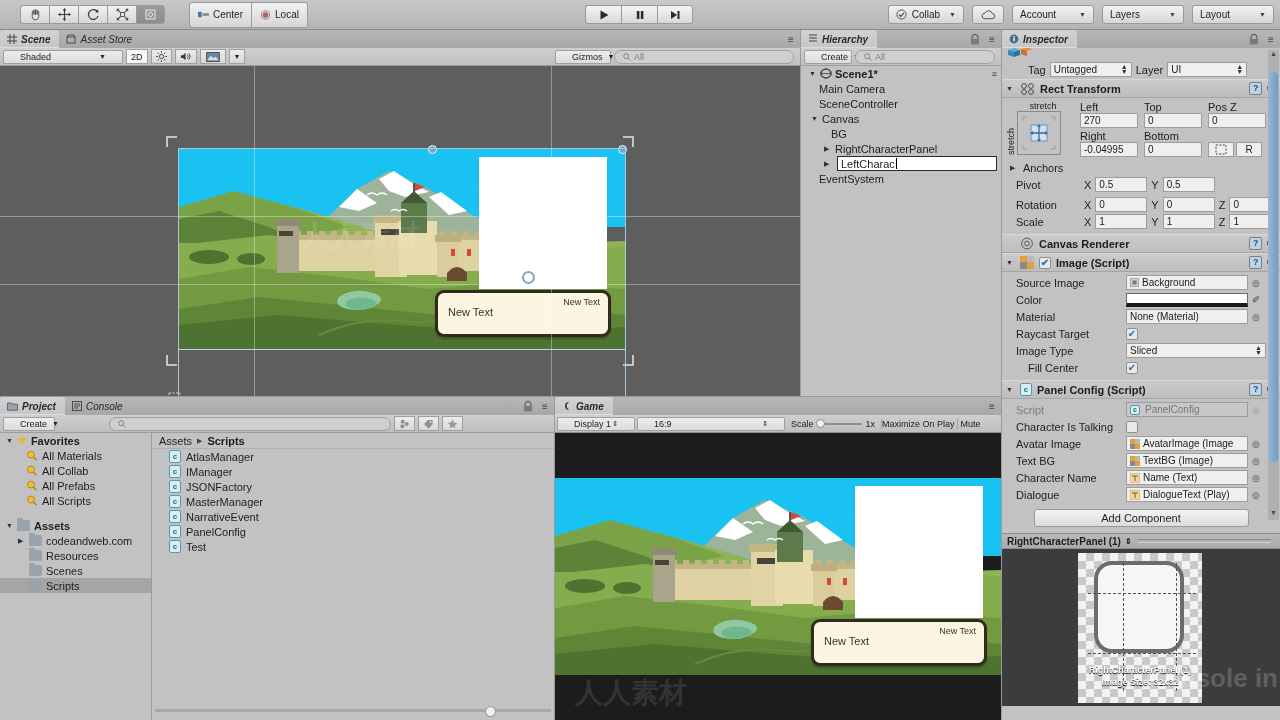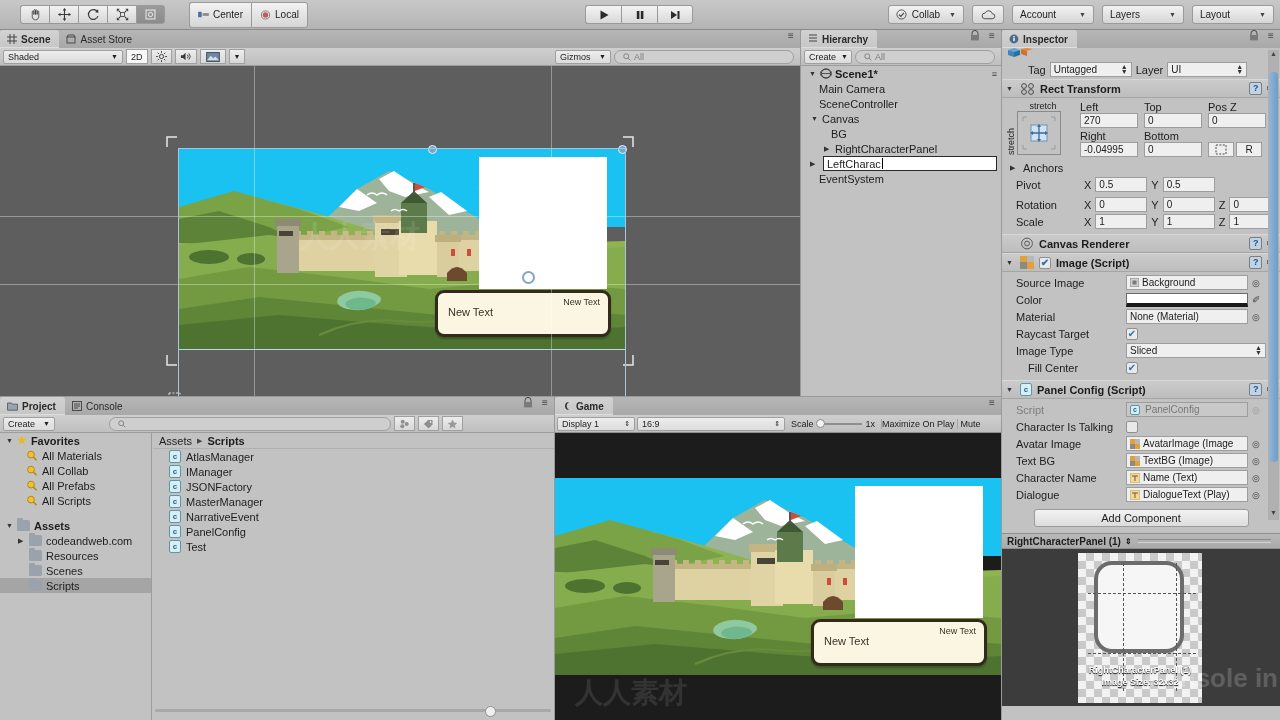--- a/index.html
+++ b/index.html
@@ -58,22 +58,23 @@
     border:1px solid #9a9a9a; border-radius:3px;
     display:flex; align-items:center; gap:5px; cursor:default;
   }
   .rtbtn .caret { font-size:7px; color:#444; margin-left:4px;}
   .rtbtn.wide { width:82px; justify-content:flex-start; }
   .rtbtn.wide .caret { margin-left:auto; }
 
   
   .panel { position:absolute; background:#c2c2c2; }
   .panel-tabs {
-    height:18px; display:flex; align-items:flex-start;
+    height:18px; display:flex; align-items:center;
     background:linear-gradient(#b6b6b6,#a8a8a8);
+    font-style:italic;
   }
   .ptab {
     height:18px; padding:0 9px 0 7px; font-size:10px;
     display:flex; align-items:center; gap:4px; cursor:default;
     background:transparent; color:#2a2a2a; position:relative;
   }
   .ptab.sel {
     background:linear-gradient(#d2d2d2,#c6c6c6);
     border-radius:3px 3px 0 0;
     box-shadow: 0 -1px 0 #ddd inset;
@@ -84,21 +85,21 @@
 
   .sub-toolbar {
     height:18px; background:linear-gradient(#cfcfcf,#bfbfbf);
     border-bottom:1px solid #9d9d9d;
     display:flex; align-items:center; padding:0 3px; gap:3px;
   }
   .mini-drop {
     height:14px; background:linear-gradient(#ededed,#dcdcdc);
     border:1px solid #9f9f9f; border-radius:2px;
     font-size:9px; display:flex; align-items:center;
-    padding:0 4px; cursor:default; color:#222;
+    padding:0 16px; cursor:default; color:#222;
   }
   .mini-drop .caret{ margin-left:auto; font-size:7px; padding-left:5px;}
   .mini-btn {
     height:15px; min-width:20px; padding:0 4px;
     background:linear-gradient(#ededed,#d8d8d8);
     border:1px solid #9f9f9f; font-size:9px;
     display:flex;align-items:center;justify-content:center;cursor:default;
   }
   .search-pill {
     height:14px; background:#cfcfcf; border:1px solid #a0a0a0;
@@ -589,21 +590,21 @@
         <span class="arrow">▼</span>
         <span>Canvas</span>
       </div>
       <div class="hrow ind2">
         <span>BG</span>
       </div>
       <div class="hrow" style="padding-left:23px;">
         <span class="arrow">▶</span>
         <span>RightCharacterPanel</span>
       </div>
-      <div class="hrow" style="padding-left:9px;">
+      <div class="hrow" style="padding-left:23px;">
         <span class="arrow">▶</span>
         <div class="rename-field">
           <span>LeftCharac</span>
           <span class="caret-bar"></span>
         </div>
       </div>
       <div class="hrow ind1">
         <span>EventSystem</span>
       </div>
     </div>

